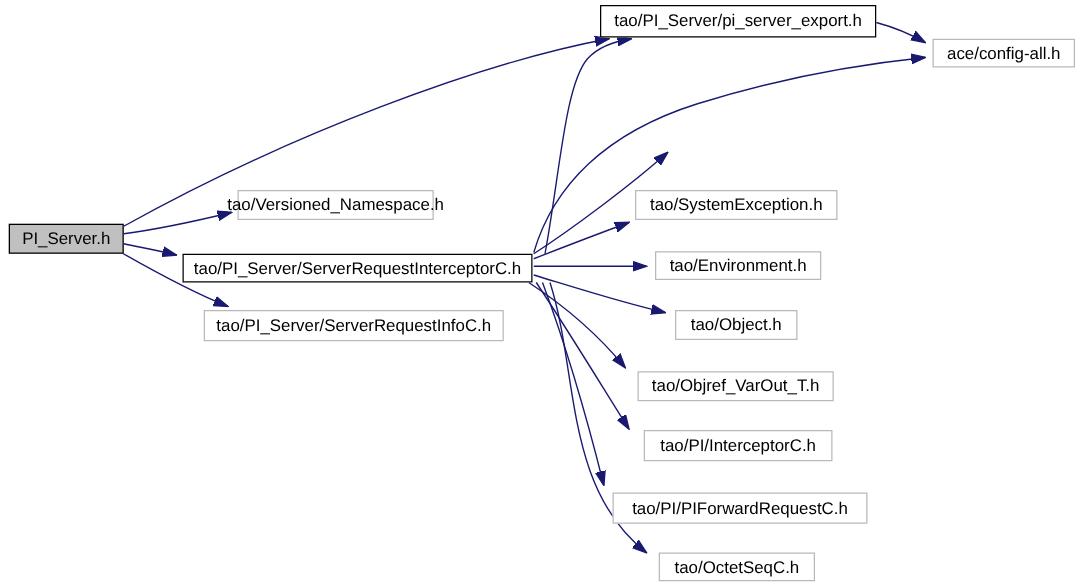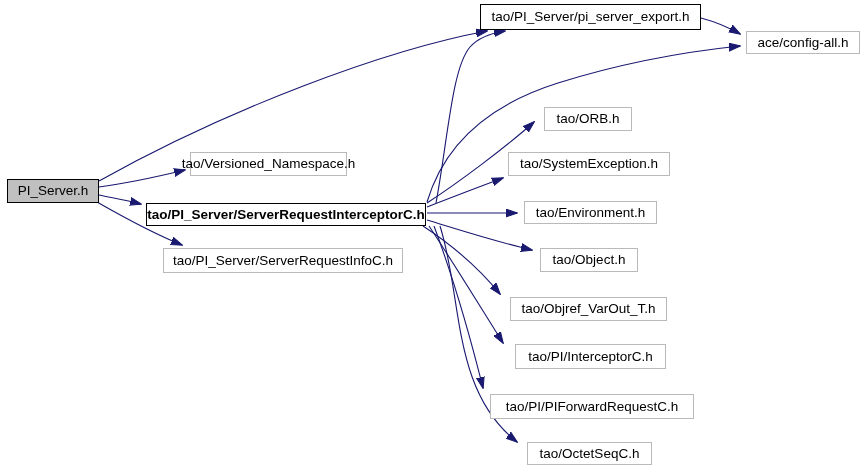--- a/index.html
+++ b/index.html
@@ -70,23 +70,22 @@
     <path class="edge" d="M 423,226 C 452,245 478,267 500,294" marker-end="url(#arrow)" stroke="#191970"></path>
     <path class="edge" d="M 429,226 C 453,262 481,308 503,343" marker-end="url(#arrow)" stroke="#191970"></path>
     <path class="edge" d="M 434,226 C 453,277 469,332 483,388" marker-end="url(#arrow)" stroke="#191970"></path>
     <path class="edge" d="M 440,226 C 463,298 451,390 517,442" marker-end="url(#arrow)" stroke="#191970"></path>
   </svg>
 
   <div class="node root" style="left:7px;   top:179px; width:92px;  height:24px;">PI_Server.h</div>
   <div class="node linked" style="left:480px; top:4px;   width:221px; height:26px;">tao/PI_Server/pi_server_export.h</div>
   <div class="node" style="left:746px; top:31px;  width:114px; height:23px;">ace/config-all.h</div>
   <div class="node" style="left:190px; top:152px; width:157px; height:24px;">tao/Versioned_Namespace.h</div>
-  <div class="node" style="left:544px; top:107px; width:88px;  height:24px;">tao/ORB.h</div>
   <div class="node" style="left:508px; top:152px; width:162px; height:24px;">tao/SystemException.h</div>
-  <div class="node linked" style="left:146px; top:203px; width:280px; height:23px;font-weight:bold;">tao/PI_Server/ServerRequestInterceptorC.h</div>
+  <div class="node linked" style="left:146px; top:203px; width:280px; height:23px;">tao/PI_Server/ServerRequestInterceptorC.h</div>
   <div class="node" style="left:540px; top:248px; width:98px;  height:24px;">tao/Object.h</div>
   <div class="node" style="left:524px; top:201px; width:133px; height:23px;">tao/Environment.h</div>
   <div class="node" style="left:163px; top:248px; width:240px; height:25px;">tao/PI_Server/ServerRequestInfoC.h</div>
   <div class="node" style="left:510px; top:297px; width:157px; height:24px;">tao/Objref_VarOut_T.h</div>
   <div class="node" style="left:515px; top:344px; width:151px; height:25px;">tao/PI/InterceptorC.h</div>
   <div class="node" style="left:490px; top:394px; width:204px; height:25px;">tao/PI/PIForwardRequestC.h</div>
   <div class="node" style="left:527px; top:442px; width:125px; height:23px;text-align:right;">tao/OctetSeqC.h</div>
 
 </div>
 

